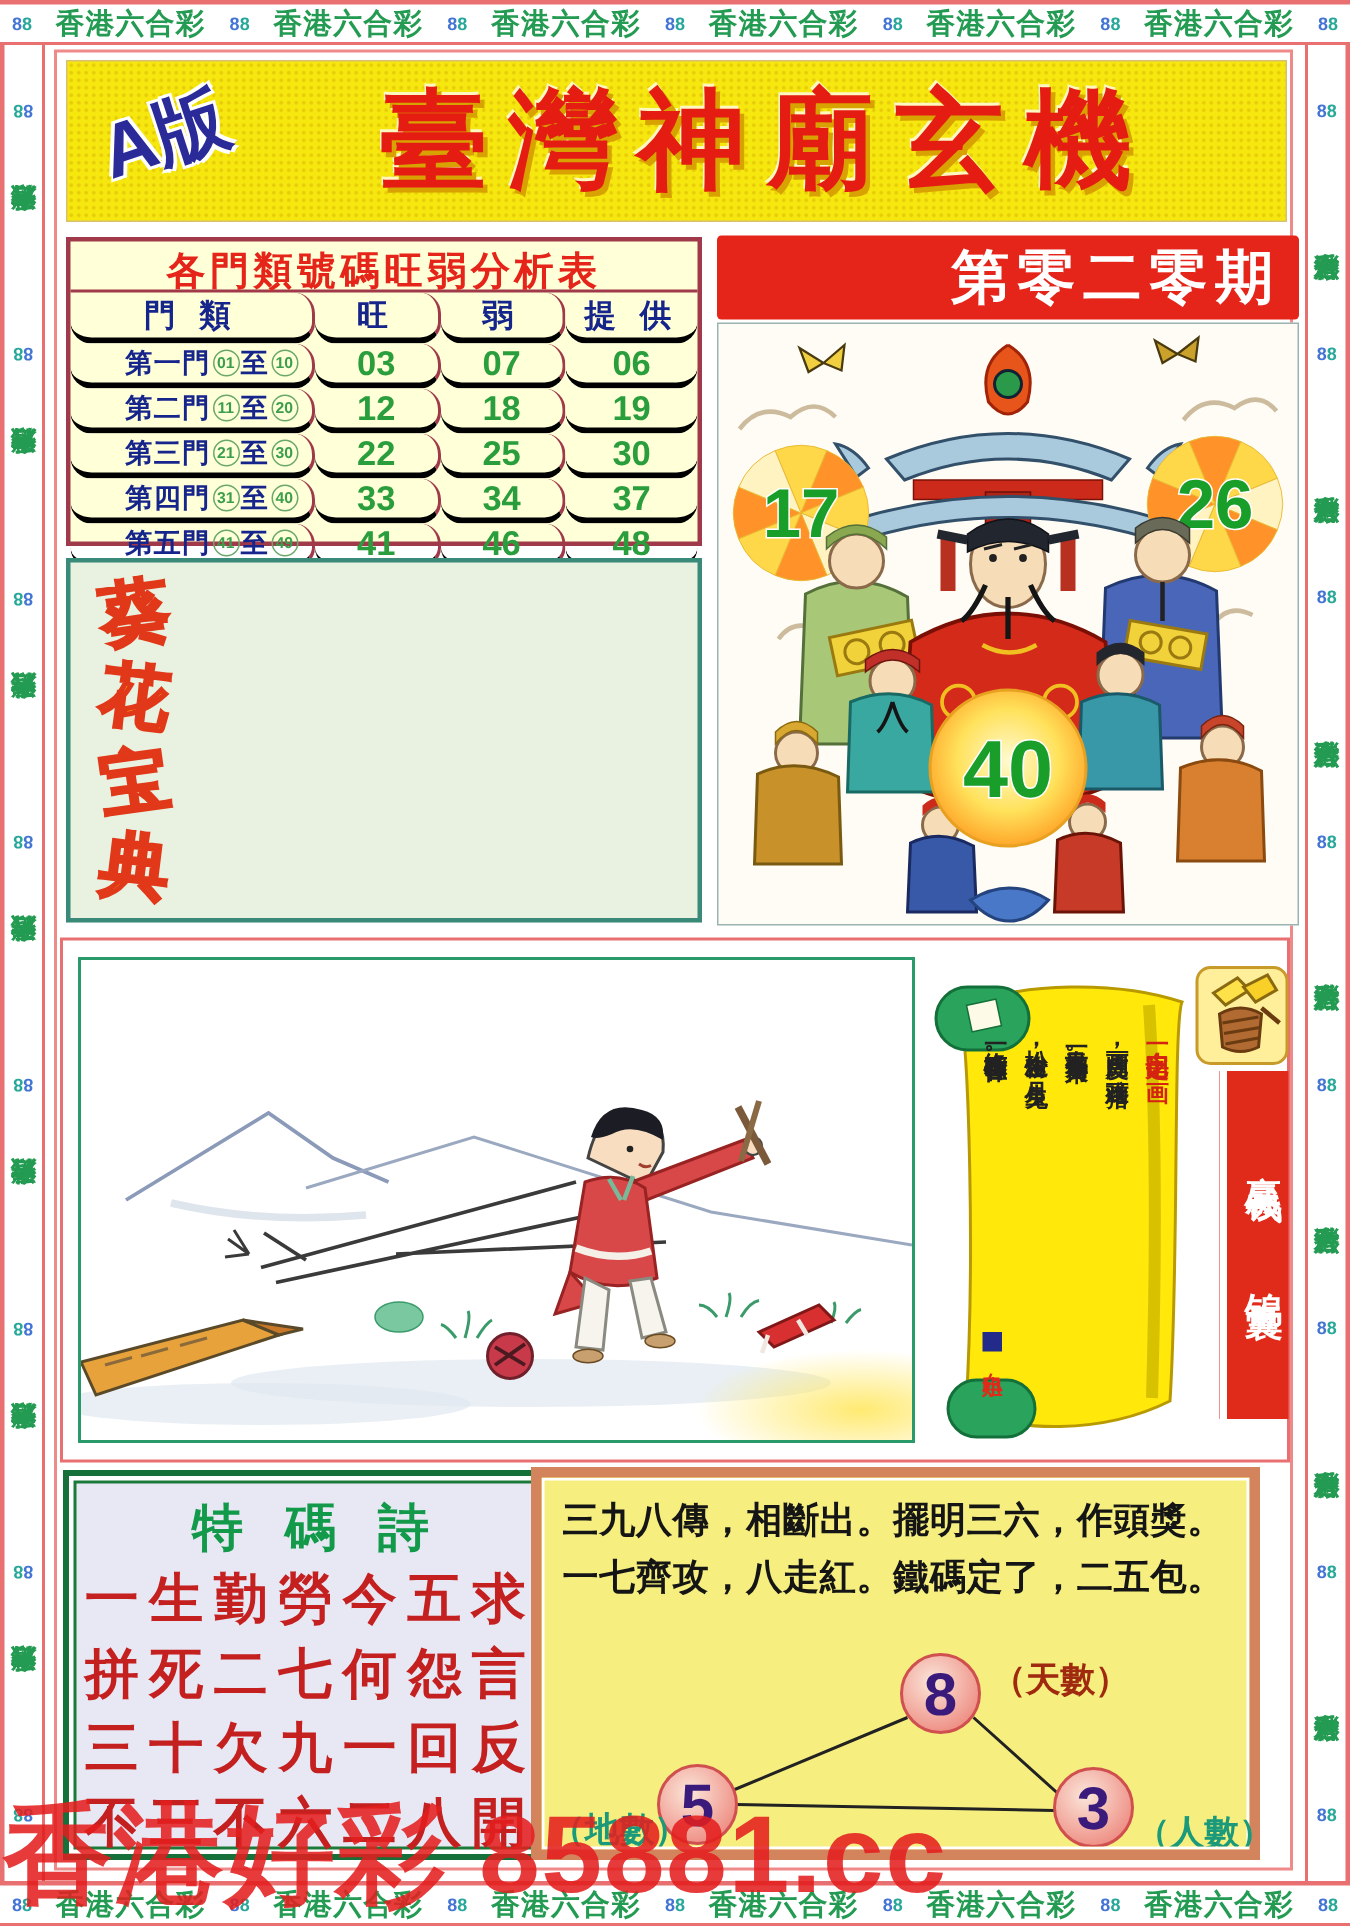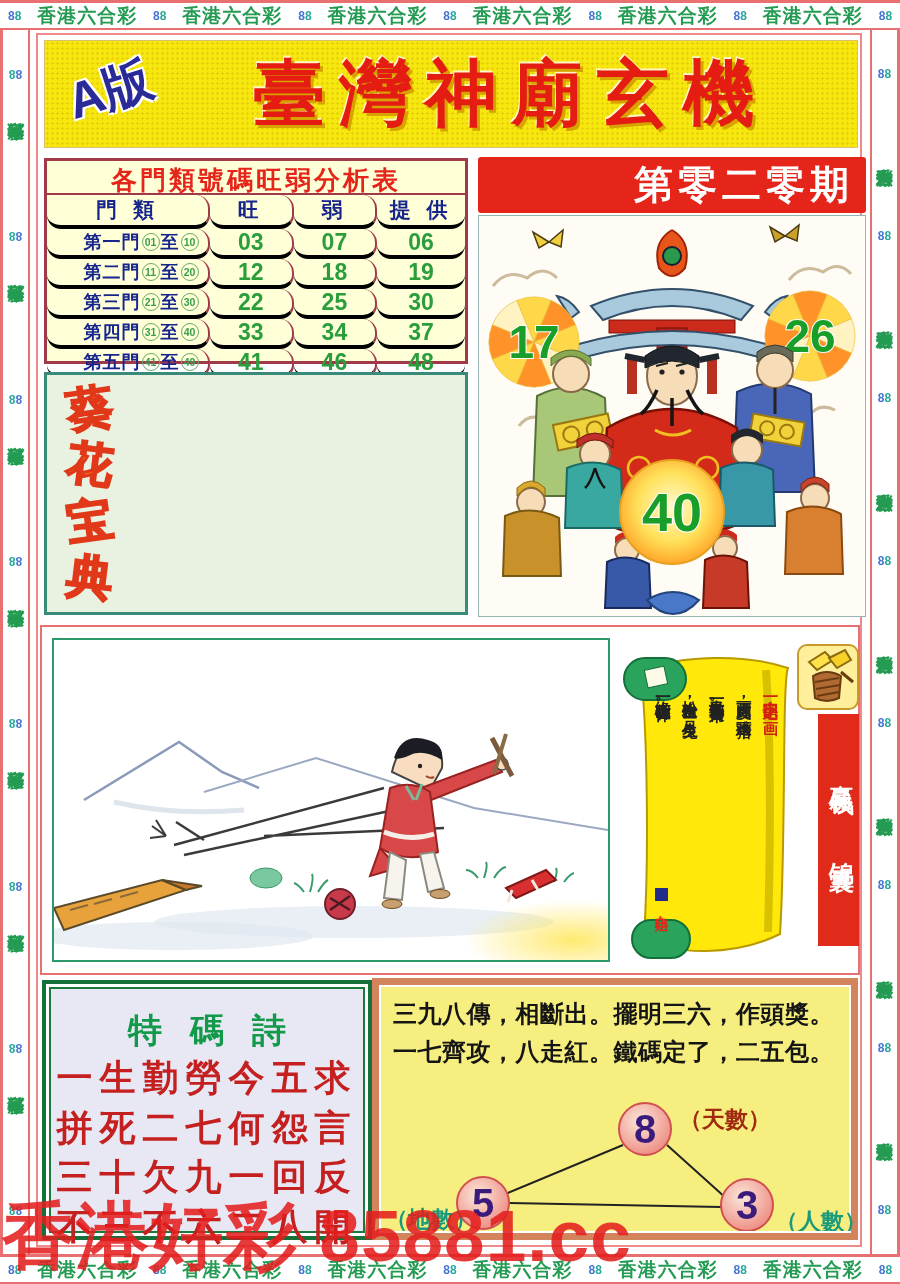--- a/index.html
+++ b/index.html
@@ -90,27 +90,27 @@
   .money-banner{position:absolute;left:813px;top:714px;width:46px;height:232px;background:#e02a1a;
     box-shadow:inset 5px 0 0 #fff,inset 8px 0 0 #e02a1a;box-sizing:border-box;}
   .money-banner .vtxt{position:absolute;inset:0;writing-mode:vertical-rl;color:#fff;font-size:25px;
     font-weight:900;letter-spacing:7px;}
   .money-banner .t1{padding-top:50px;padding-left:2px;}
   .money-banner .t2{padding-top:128px;margin-left:0px;}
 
   
   .poem-box{position:absolute;left:42px;top:980px;width:330px;height:260px;background:#e8e8f4;
     border:4px solid #15703a;box-shadow:inset 0 0 0 3px #fff,inset 0 0 0 5px #1a7a3a;box-sizing:border-box;text-align:center;}
-  .poem-title{color:#129a4a;font-size:34px;font-weight:900;letter-spacing:28px;margin-top:24px;text-indent:28px;
+  .poem-title{color:#129a4a;font-size:34px;font-weight:900;letter-spacing:28px;margin-top:12px;text-indent:28px;
     font-family:"Liberation Serif",serif;}
   .poem-line{color:#c42020;font-size:36px;font-weight:900;letter-spacing:7px;line-height:1.38;
     font-family:"Liberation Serif",serif;white-space:nowrap;}
 
   
-  .verse-box{position:absolute;left:372px;top:978px;width:486px;height:262px;background:#f6ef7f;
+  .verse-box{position:absolute;left:354px;top:978px;width:486px;height:262px;background:#f6ef7f;
     border:7px solid #d4845c;box-shadow:inset 0 0 0 2px #fff;box-sizing:border-box;}
   .verse-lines{padding:10px 6px 0 14px;color:#151515;font-size:24px;font-weight:700;line-height:1.6;letter-spacing:0.5px;white-space:nowrap;}
   .triangle-svg{position:absolute;left:4px;top:116px;}
 
   
   .watermark{position:absolute;left:2px;top:1188px;z-index:60;color:rgba(228,30,30,0.87);
     font-size:73px;font-weight:900;letter-spacing:1px;white-space:nowrap;
     font-family:"Liberation Sans",sans-serif;}
 </style>
 </head>

